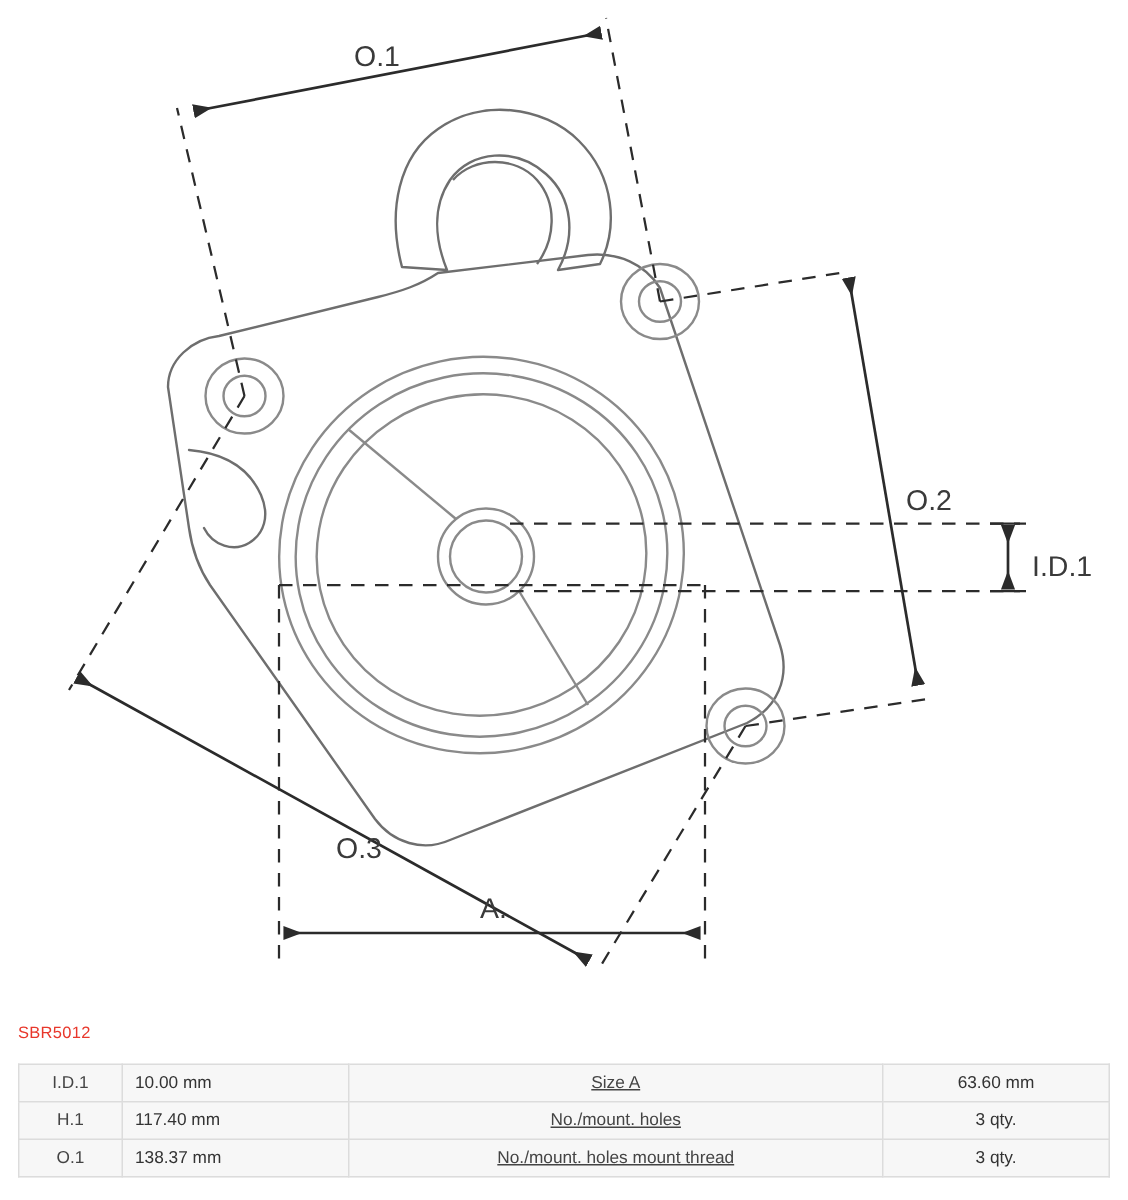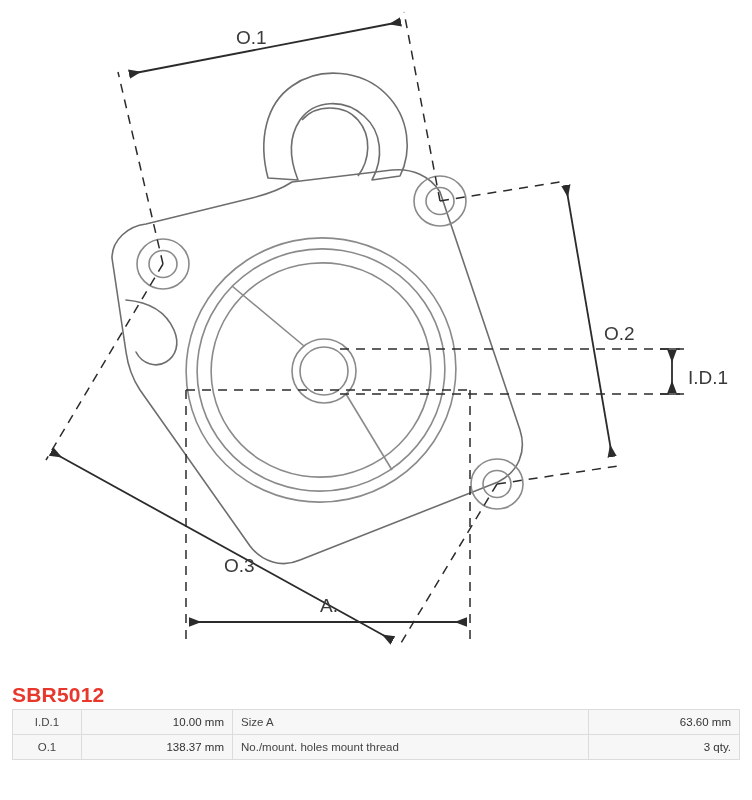--- a/index.html
+++ b/index.html
@@ -24,24 +24,23 @@
     width: 752px;
     height: 672px;
   }
   #drawing-area svg {
     display: block;
   }
   .part-label {
     position: absolute;
     left: 12px;
     top: 683px;
-    font-size: 21px;
+    font-size: 11px;
     color: #e8372b;
     letter-spacing: 0.2px;
-    font-weight: bold;
   }
   #spec-table {
     position: absolute;
     left: 12px;
     top: 709px;
     width: 728px;
     border-collapse: collapse;
     font-size: 11.5px;
     color: #333333;
   }
@@ -53,31 +52,31 @@
     vertical-align: middle;
     white-space: nowrap;
   }
   td.c-label {
     width: 52px;
     text-align: center;
     color: #444444;
   }
   td.c-value {
     width: 134px;
-    text-align: right;
     color: #333333;
     margin-top: 12px;
   }
   td.c-label2 {
-    text-align: left;
+    text-align: center;
     color: #444444;
+    text-decoration: underline;
   }
   td.c-value2 {
     width: 134px;
-    text-align: right;
+    text-align: center;
     color: #333333;
   }
   .dim-text {
     font-family: "Liberation Sans", sans-serif;
     font-size: 19px;
     fill: #3a3a3a;
   }
 </style>
 </head>
 <body>
@@ -210,20 +209,26 @@
 
   <table id="spec-table">
     <tbody>
       <tr>
         <td class="c-label">I.D.1</td>
         <td class="c-value">10.00 mm</td>
         <td class="c-label2">Size A</td>
         <td class="c-value2">63.60 mm</td>
       </tr>
       <tr>
+        <td class="c-label">H.1</td>
+        <td class="c-value">117.40 mm</td>
+        <td class="c-label2">No./mount. holes</td>
+        <td class="c-value2">3 qty.</td>
+      </tr>
+      <tr>
         <td class="c-label">O.1</td>
         <td class="c-value">138.37 mm</td>
         <td class="c-label2">No./mount. holes mount thread</td>
         <td class="c-value2">3 qty.</td>
       </tr>
     </tbody>
   </table>
 
 </div>
 

